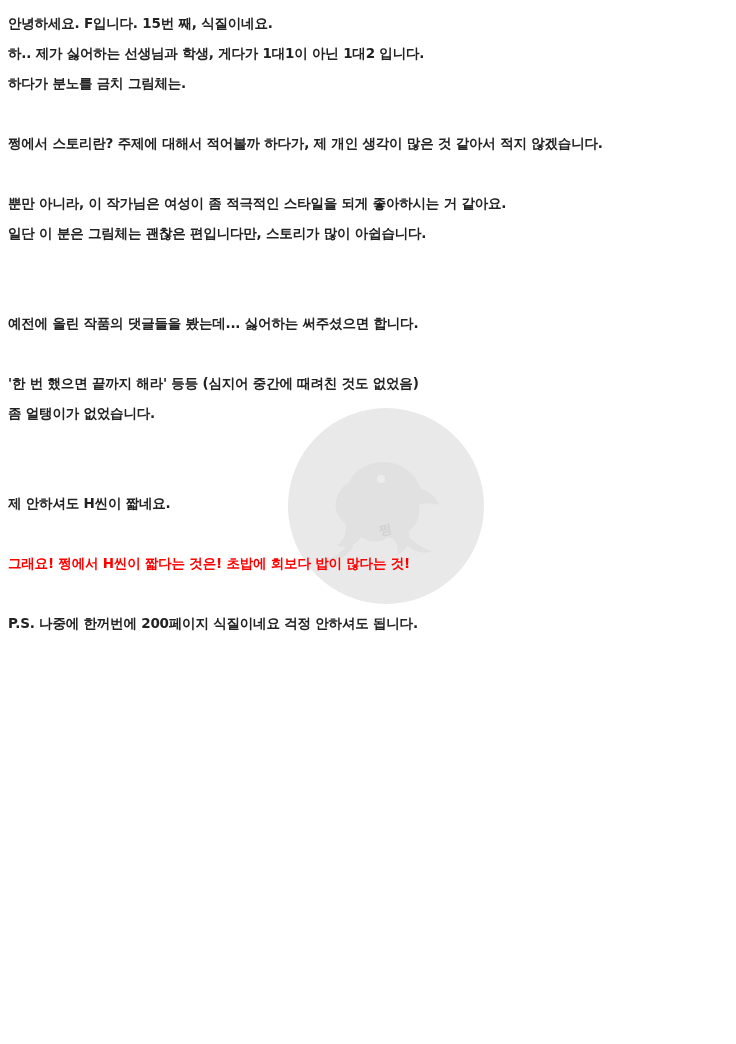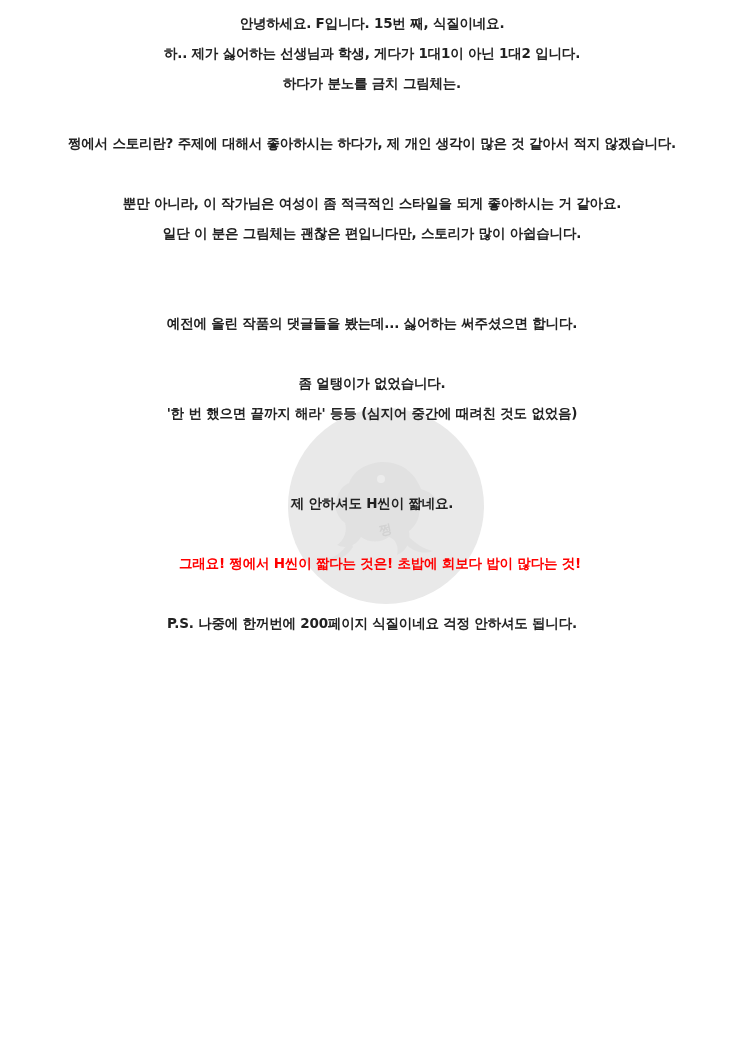--- a/index.html
+++ b/index.html
@@ -62,28 +62,26 @@
     padding: 8px 0 0 8px;
   }
 
   .line {
     font-size: 13.5px;
     line-height: 30px;
     color: #222222;
     font-weight: bold;
     white-space: pre-wrap;
     letter-spacing: -0.2px;
-    text-align: center;
   }
   .line.blank {
     height: 30px;
   }
   .line.red {
     color: #ff0000;
-    margin-left: 16px;
   }
 </style>
 </head>
 <body>
 
 <div id="page">
 
   <div id="watermark">
     <svg id="watermark-mark" viewBox="0 0 150 150" aria-hidden="true">
       <g fill="#dcdcdc">
@@ -94,30 +92,30 @@
       </g>
     </svg>
     <div id="watermark-text">쩡</div>
   </div>
 
   <div id="content">
     <div class="line">안녕하세요. F입니다. 15번 째, 식질이네요.</div>
     <div class="line">하.. 제가 싫어하는 선생님과 학생, 게다가 1대1이 아닌 1대2 입니다.</div>
     <div class="line">하다가 분노를 금치 그림체는.</div>
     <div class="line blank"></div>
-    <div class="line">쩡에서 스토리란? 주제에 대해서 좋아하시는 하다가, 제 개인 생각이 많은 것 같아서 적지 않겠습니다.</div>
+    <div class="line">쩡에서 스토리란? 주제에 대해서 적어볼까 하다가, 제 개인 생각이 많은 것 같아서 적지 않겠습니다.</div>
     <div class="line blank"></div>
     <div class="line">뿐만 아니라, 이 작가님은 여성이 좀 적극적인 스타일을 되게 좋아하시는 거 같아요.</div>
     <div class="line">일단 이 분은 그림체는 괜찮은 편입니다만, 스토리가 많이 아쉽습니다.</div>
     <div class="line blank"></div>
     <div class="line blank"></div>
     <div class="line">예전에 올린 작품의 댓글들을 봤는데... 싫어하는 써주셨으면 합니다.</div>
     <div class="line blank"></div>
+    <div class="line">'한 번 했으면 끝까지 해라' 등등 (심지어 중간에 때려친 것도 없었음)</div>
     <div class="line">좀 얼탱이가 없었습니다.</div>
-    <div class="line">'한 번 했으면 끝까지 해라' 등등 (심지어 중간에 때려친 것도 없었음)</div>
     <div class="line blank"></div>
     <div class="line blank"></div>
     <div class="line">제 안하셔도 H씬이 짧네요.</div>
     <div class="line blank"></div>
     <div class="line red">그래요! 쩡에서 H씬이 짧다는 것은! 초밥에 회보다 밥이 많다는 것!</div>
     <div class="line blank"></div>
     <div class="line">P.S. 나중에 한꺼번에 200페이지 식질이네요 걱정 안하셔도 됩니다.</div>
   </div>
 
 </div>

